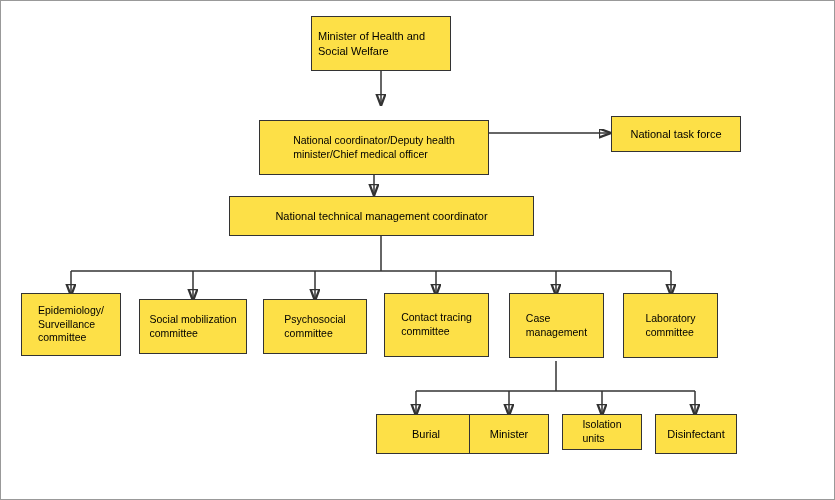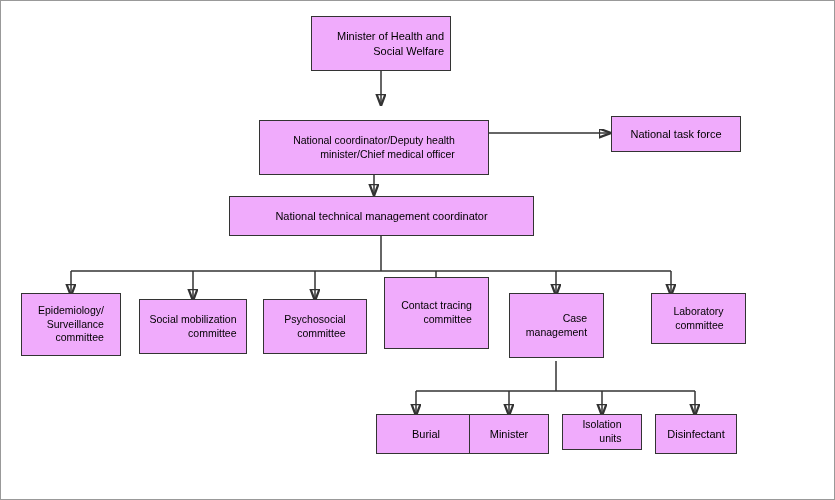--- a/index.html
+++ b/index.html
@@ -13,22 +13,22 @@
     }
     .diagram-container {
       width: 835px;
       height: 500px;
       position: relative;
       border: 1px solid #999;
     }
     .box {
       position: absolute;
       border: 1.5px solid #333;
-      background: #f0abfc;
-      text-align: right;
+      background: #fde047;
+      text-align: left;
       display: flex;
       align-items: center;
       justify-content: center;
       padding: 17px 6px;
       line-height: 1.3;
     }
     svg.connectors {
       position: absolute;
       top: 0; left: 0;
       width: 835px;
@@ -110,29 +110,29 @@
   </div>
 
   <div class="box" style="left:138px; top:298px; width:108px; height:55px; font-size:10.5px;">
     <span>Social mobilization<br>committee</span>
   </div>
 
   <div class="box" style="left:262px; top:298px; width:104px; height:55px; font-size:10.5px;">
     <span>Psychosocial<br>committee</span>
   </div>
 
-  <div class="box" style="left:383px; top:276px; width:105px; height:72px; font-size:10.5px;">
+  <div class="box" style="left:383px; top:292px; width:105px; height:64px; font-size:10.5px;">
     <span>Contact tracing<br>committee</span>
   </div>
 
   <div class="box" style="left:508px; top:292px; width:95px; height:65px; font-size:10.5px;">
     <span>Case<br>management</span>
   </div>
 
-  <div class="box" style="left:650px; top:292px; width:95px; height:51px; font-size:10.5px;">
+  <div class="box" style="left:622px; top:292px; width:95px; height:65px; font-size:10.5px;">
     <span>Laboratory<br>committee</span>
   </div>
 
   <div class="box" style="left:375px; top:413px; width:100px; height:40px; font-size:11px;">
     <span>Burial</span>
   </div>
 
   <div class="box" style="left:468px; top:413px; width:80px; height:40px; font-size:11px;">
     <span>Minister</span>
   </div>

